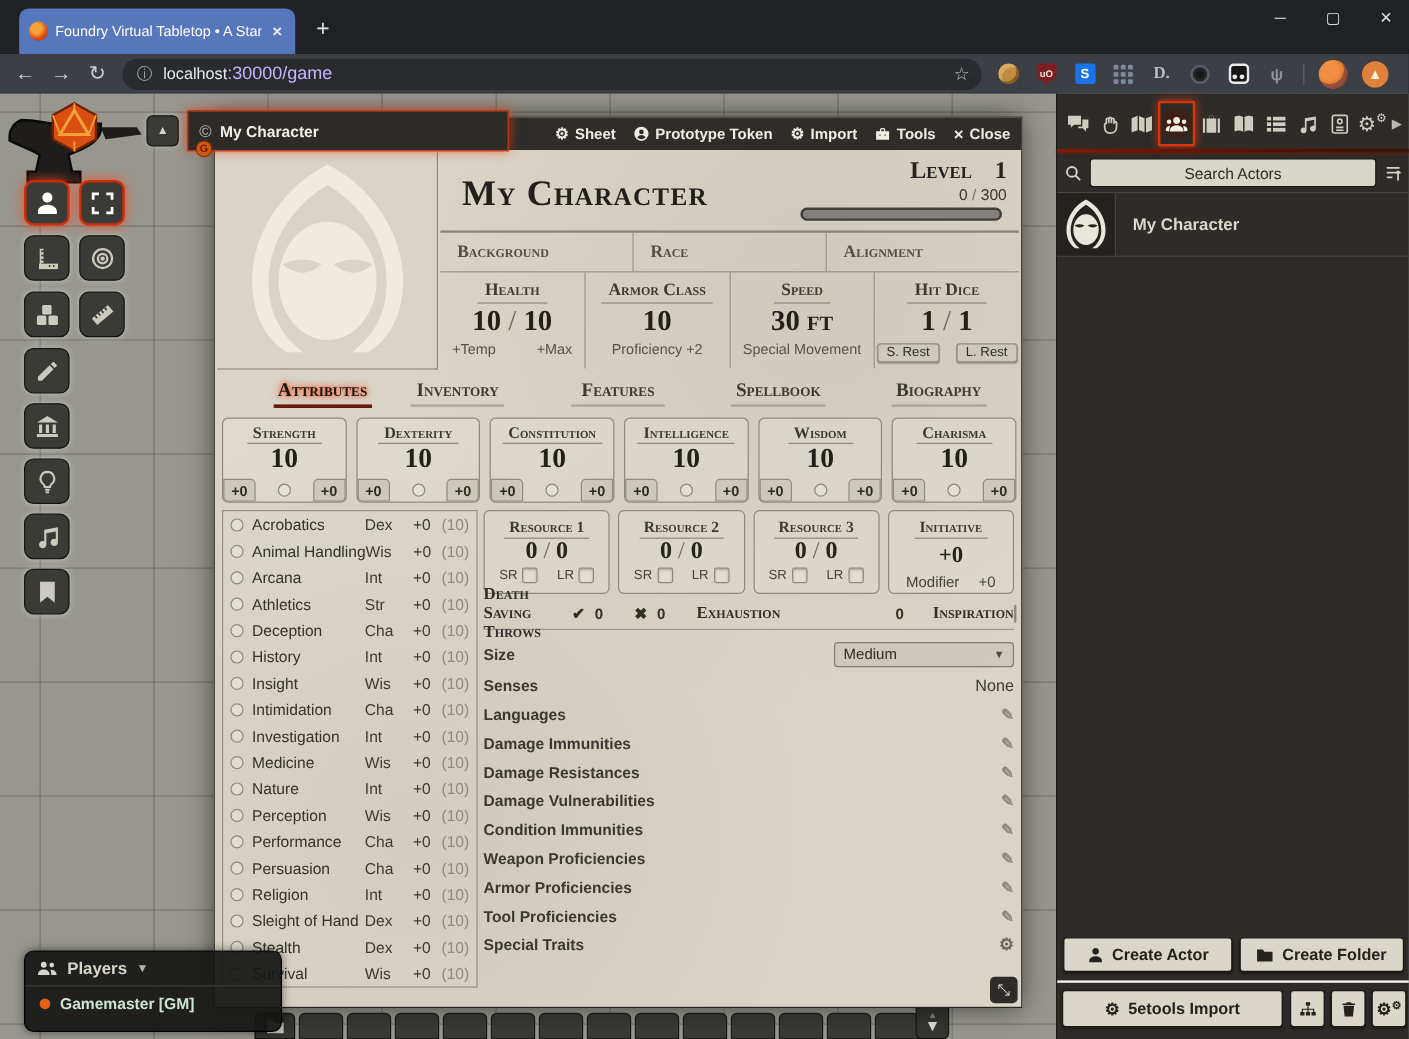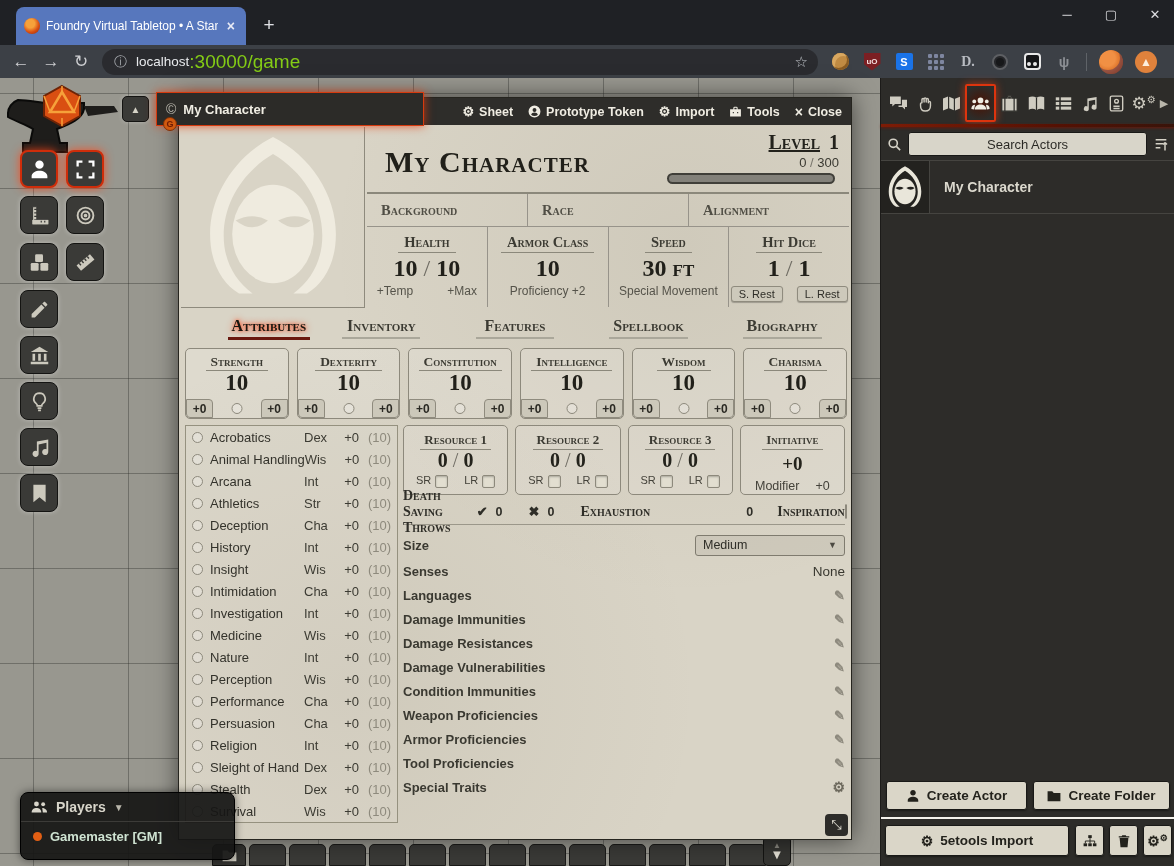--- a/index.html
+++ b/index.html
@@ -19,21 +19,21 @@
     font-size:19px; text-align:center; line-height:26px; border-radius:50%; }
   .winctl { position:absolute; top:2px; right:6px; display:flex; gap:18px; color:#dcdde0; font-size:13px; }
   .winctl span { width:26px; text-align:center; line-height:26px; }
   .toolbar { position:absolute; left:0; top:45px; width:1174px; height:33px; background:#3c4046;
     display:flex; align-items:center; }
   .nav-ic { color:#cdced1; font-size:17px; width:30px; text-align:center; }
   .urlbar { position:relative; margin-left:6px; width:716px; height:26px; background:#2a2b2f;
     border-radius:13px; display:flex; align-items:center; padding:0 12px; }
   .urlbar .info { color:#a5a8ad; font-size:13px; margin-right:9px; }
   .url-host { color:#e8eaed; font-size:13.5px; }
-  .url-rest { color:#84cc16; font-size:19px; }
+  .url-rest { color:#c4b5fd; font-size:15px; }
   .url-star { position:absolute; right:10px; color:#bdc1c6; font-size:15px; }
   .extrow { display:flex; align-items:center; margin-left:12px; gap:12px; }
   .ext { width:20px; height:20px; display:flex; align-items:center; justify-content:center;
     font-size:11px; font-weight:bold; color:#e6e6e6; }
   .cookie { width:17px; height:17px; border-radius:50%; background:#c08b43;
     box-shadow:inset -2px -2px 0 #8a5c22, inset 3px 3px 0 #d9a860; }
   .shield { width:17px; height:18px; background:#7b1f23; clip-path:polygon(0 0,100% 0,100% 62%,50% 100%,0 62%);
     color:#f4dede; font-size:8px; display:flex; align-items:center; justify-content:center; font-weight:bold; }
   .sq-blue { width:17px; height:17px; background:#1a73e8; color:#fff; font-size:11px; font-weight:bold;
     display:flex; align-items:center; justify-content:center; border-radius:2px; }
@@ -109,21 +109,21 @@
 
   .portrait { position:absolute; left:2px; top:29px; width:184px; height:181px; border-right:1px solid #8e8a7d;
     border-bottom:1px solid #8e8a7d; display:flex; align-items:center; justify-content:center; }
   .portrait svg { width:170px; height:172px; }
 
   .topright { position:absolute; left:188px; top:29px; width:482px; }
   .name-row { display:flex; padding:4px 10px 0 18px; }
   .char-name { font-size:30px; color:#21201a; letter-spacing:1px; flex:1; padding-top:14px; }
   .lvl-block { width:172px; text-align:right; }
   .lvl-line { font-size:20px; color:#23221c; }
-  .lvl-line .lv { margin-right:4px;text-decoration:underline; }
+  .lvl-line .lv { margin-right:14px; }
   .xp-line { font-size:13px; font-weight:normal; color:#3a3931; margin-top:1px; }
   .xp-line .sep { color:#77746a; }
   .xp-bar { margin-top:3px; width:168px; height:11px; border:2px solid #403f39; border-radius:6px;
     background:#83817a; }
   .name-hr { height:2px; background:#8b887b; margin-top:8px; }
   .fields-row { display:flex; height:33px; align-items:center; border-bottom:1px solid #97938a; }
   .field { flex:1; font-size:14.5px; color:#504e45; padding-left:14px; border-right:1px solid #97938a;
     height:100%; display:flex; align-items:center; }
   .field:last-child { border-right:none; }
   .stats-row { display:flex; height:80px; }

